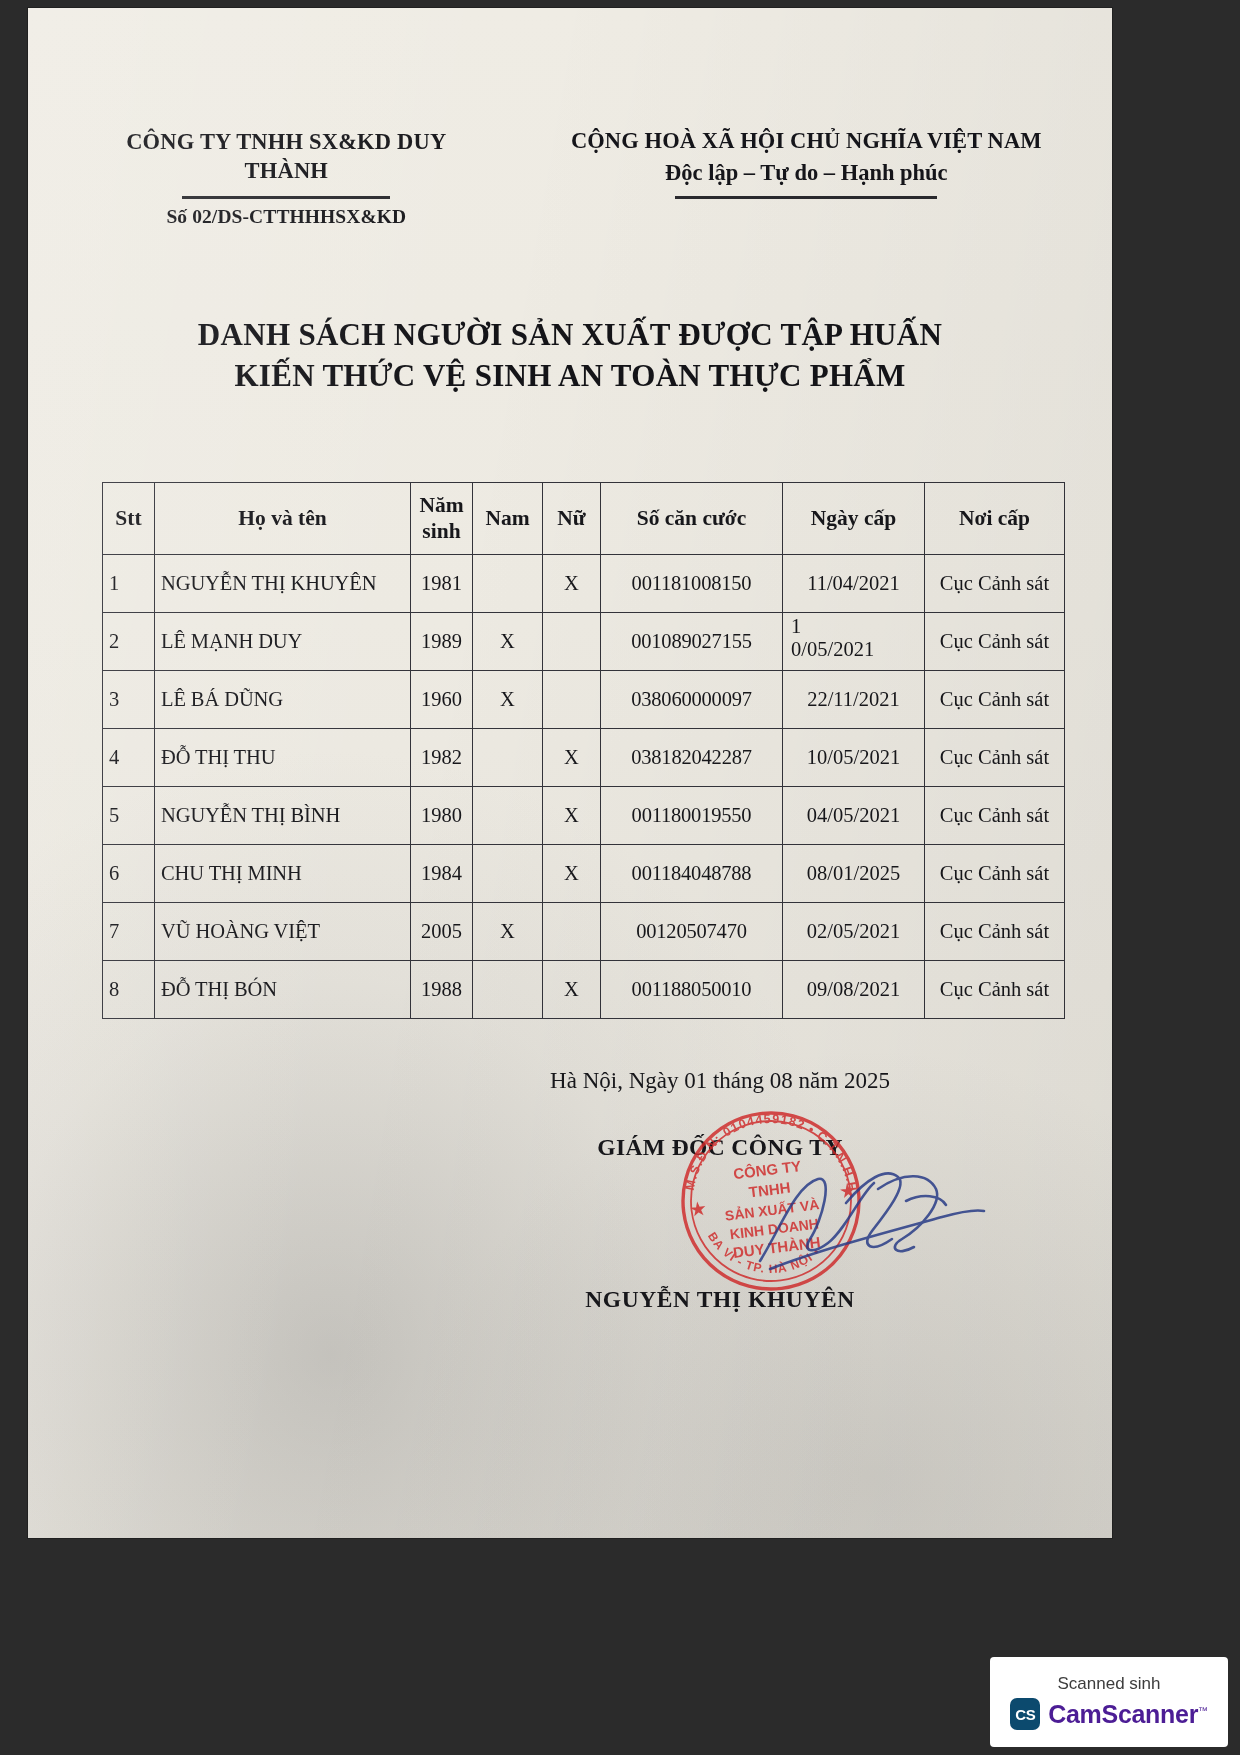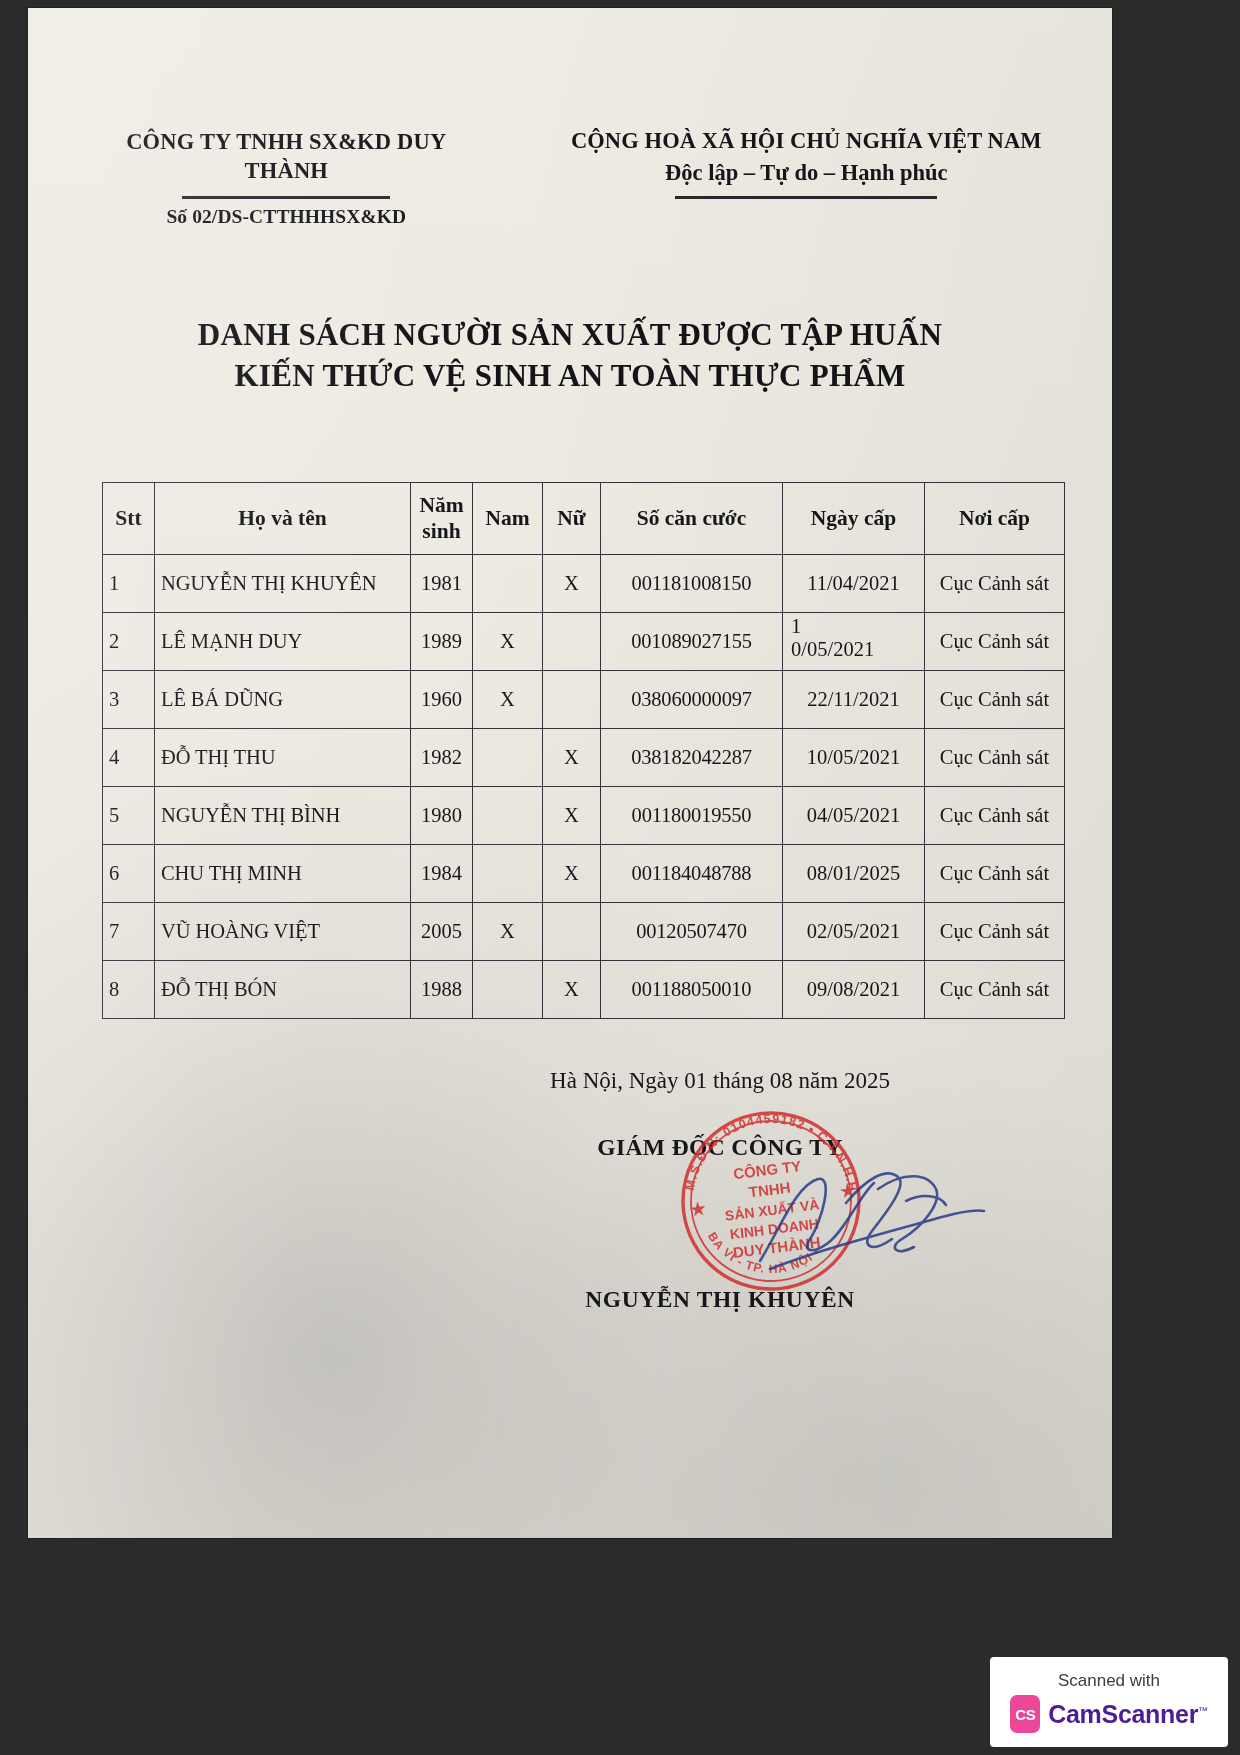--- a/index.html
+++ b/index.html
@@ -229,22 +229,22 @@
     font-size: 17px;
     color: #3c3c3c;
     margin-bottom: 4px;
   }
   .cs-bottom {
     display: flex;
     align-items: center;
     gap: 8px;
   }
   .cs-logo {
-    width: 30px; height: 38px;
-    background: #ec4899;
+    width: 30px; height: 32px;
+    background: #0c4a6e;
     border-radius: 7px;
     color: #fff;
     font-size: 15px;
     font-weight: bold;
     display: flex; align-items: center; justify-content: center;
     letter-spacing: -0.5px;
   }
   .cs-name {
     font-size: 25px;
     font-weight: bold;
@@ -429,20 +429,20 @@
           <path d="M24,126 C70,108 130,92 196,74 C214,69 228,66 238,68"></path>
           <path d="M160,58 C176,50 194,52 200,62"></path>
         </g>
       </svg>
     </div>
 
   </div>
 </div>
 
 <div class="cs-badge">
-  <div class="cs-top">Scanned with</div>
+  <div class="cs-top">Scanned sinh</div>
   <div class="cs-bottom">
     <div class="cs-logo">CS</div>
     <div class="cs-name">
       <span>CamScanner</span><span class="cs-tm">™</span>
     </div>
   </div>
 </div>
 
 </body></html>

